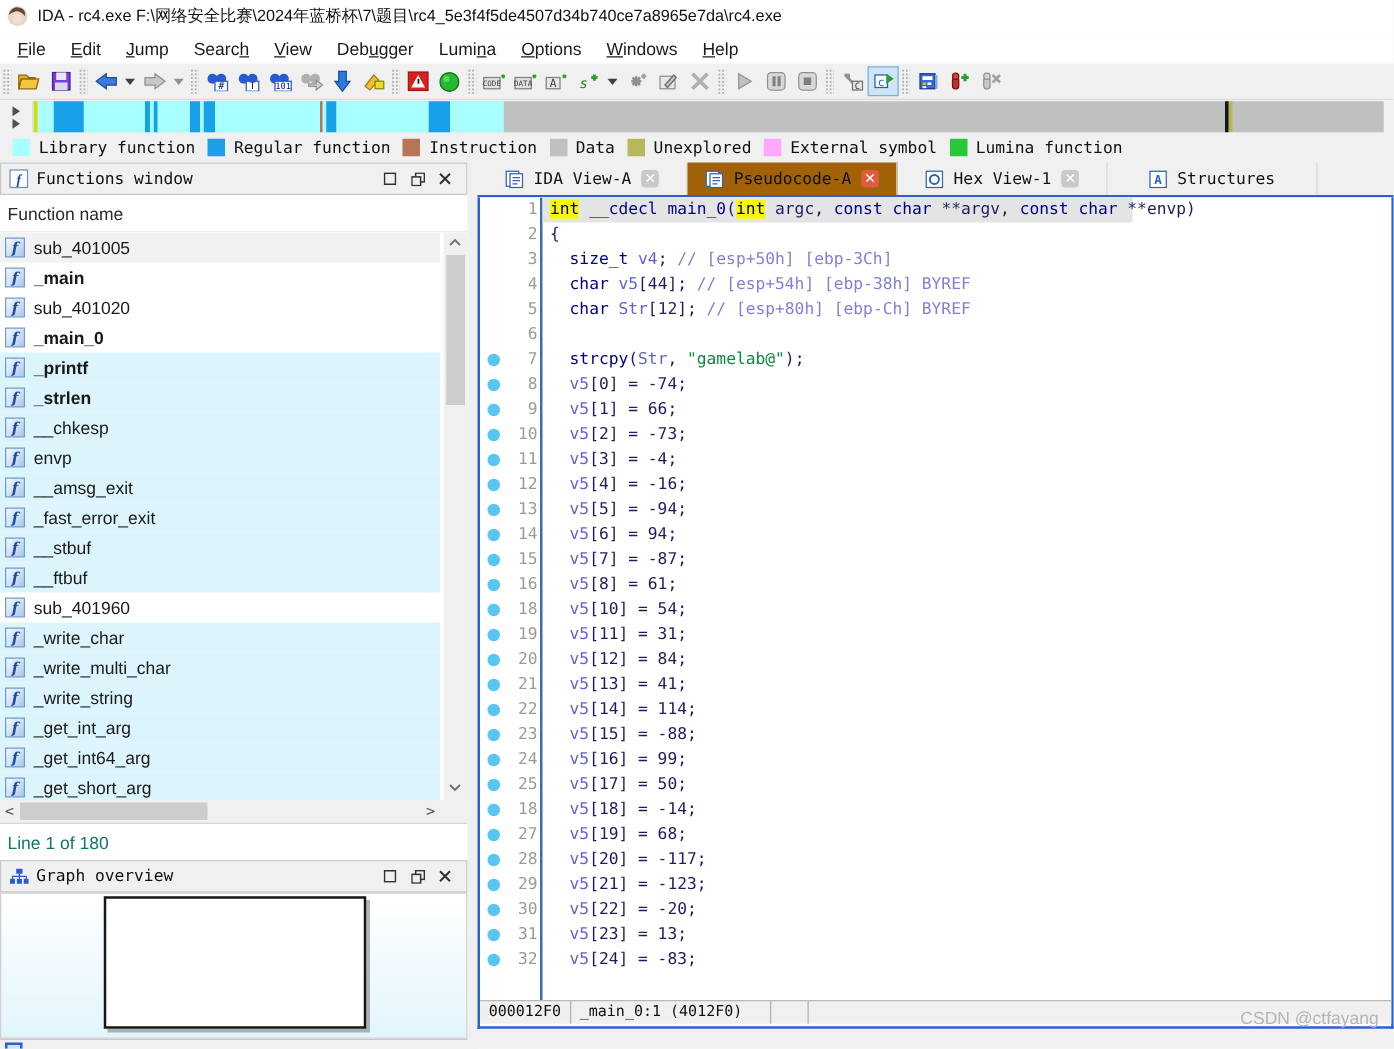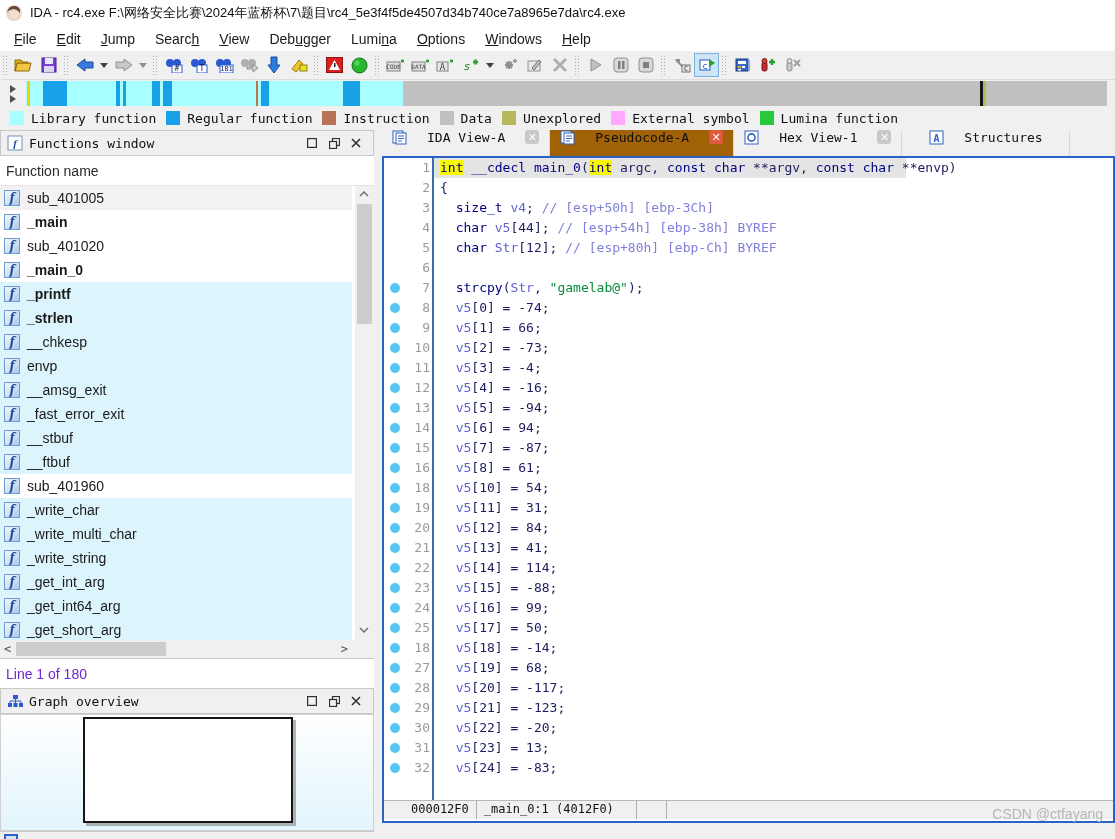--- a/index.html
+++ b/index.html
@@ -54,32 +54,32 @@
   .frow .fname { font-size:14px; color:#1a1a1a; margin-left:7px; white-space:nowrap; }
   .frow.bold .fname { font-weight:bold; }
   .ficon { width:16px; height:16px; border:1px solid #6f9bd2; background:linear-gradient(135deg,#f2f8ff 0%,#cfe0f5 55%,#a9c6ea 100%); display:flex; align-items:center; justify-content:center; font-family:"DejaVu Serif", serif; font-style:italic; font-weight:bold; font-size:12px; color:#1f4c9c; }
   .vscroll { position:absolute; right:0; top:0; width:19px; height:454px; background:#f0f0f0; }
   .vthumb { position:absolute; left:2px; width:15px; background:#cdcdcd; }
   .chev { position:absolute; left:4px; width:10px; height:10px; }
   .chev svg { display:block; }
   .fp-hscroll { height:18px; background:#f0f0f0; position:relative; }
   .hthumb { position:absolute; left:16px; top:2px; width:150px; height:14px; background:#cdcdcd; }
   .harrow { position:absolute; top:2px; font-size:12px; color:#505050; font-family:"DejaVu Sans Mono", monospace; }
-  .fp-status { height:30px; background:#ffffff; border-top:1px solid #c8c8c8; display:flex; align-items:center; padding-left:6px; font-size:14px; color:#6d28d9; }
+  .fp-status { height:30px; background:#ffffff; border-top:1px solid #c8c8c8; display:flex; align-items:center; padding-left:6px; font-size:14px; color:#0f766e; }
 
   
   .graphpanel { position:absolute; left:0; top:688px; width:374px; height:143px; }
   .gp-body { height:117px; background:linear-gradient(180deg,#ffffff 0%, #e2f5fc 100%); border:1px solid #d0d0d0; position:relative; }
   .gp-rect { position:absolute; left:82px; top:2px; width:210px; height:106px; background:#ffffff; border:2px solid #161616; box-shadow:3px 3px 0 rgba(120,120,120,.55); }
   .cutbar { position:absolute; left:0; top:831px; width:374px; height:8px; background:#f0f0f0; border-top:1px solid #c8c8c8; overflow:hidden; }
   .cutbar .cicon { position:absolute; left:4px; top:2px; width:14px; height:12px; border:2px solid #2a62c8; background:#cfe4f7; }
 
   
   .tabbar { position:absolute; left:382px; top:130px; width:733px; height:28px; background:#f0f0f0; display:flex; border-bottom:2px solid #2a62c8; }
-  .tab { display:flex; justify-content:center; gap:20px; padding:0 10px; border-right:1px solid #d8d8d8; font-family:"DejaVu Sans Mono", monospace; font-size:13px; color:#101010; min-width:168px; }
+  .tab { display:flex; align-items:center; justify-content:center; gap:8px; padding:0 10px; border-right:1px solid #d8d8d8; font-family:"DejaVu Sans Mono", monospace; font-size:13px; color:#101010; min-width:168px; }
   .tab.active { background:#a16207; }
   .closebox { width:14px; height:14px; background:#c9c9c9; border-radius:3px; color:#ffffff; font-size:11px; line-height:14px; text-align:center; font-family:"Liberation Sans",sans-serif; }
   .closebox.red { background:#e05a40; }
   .tabicon { display:flex; }
 
   
   .bluebox { position:absolute; left:382px; top:158px; width:733px; height:665px; border:2px solid #2a62c8; border-top:none; background:#ffffff; }
   .codearea { position:relative; width:729px; height:642px; overflow:hidden; background:#ffffff; font-family:"DejaVu Sans Mono", monospace; font-size:13px; }
   .gutterline { position:absolute; left:48px; top:0; width:2px; height:642px; background:#3c6ea5; }
   .cline { position:relative; height:20px; line-height:20px; white-space:pre; }
@@ -631,19 +631,19 @@
       <div class="cline"><span class="dot"></span><span class="lnum">25</span><span class="ltext"><span class="t-d">  </span><span class="t-v">v5</span><span class="t-d">[17] = 50;</span></span></div>
       <div class="cline"><span class="dot"></span><span class="lnum">18</span><span class="ltext"><span class="t-d">  </span><span class="t-v">v5</span><span class="t-d">[18] = -14;</span></span></div>
       <div class="cline"><span class="dot"></span><span class="lnum">27</span><span class="ltext"><span class="t-d">  </span><span class="t-v">v5</span><span class="t-d">[19] = 68;</span></span></div>
       <div class="cline"><span class="dot"></span><span class="lnum">28</span><span class="ltext"><span class="t-d">  </span><span class="t-v">v5</span><span class="t-d">[20] = -117;</span></span></div>
       <div class="cline"><span class="dot"></span><span class="lnum">29</span><span class="ltext"><span class="t-d">  </span><span class="t-v">v5</span><span class="t-d">[21] = -123;</span></span></div>
       <div class="cline"><span class="dot"></span><span class="lnum">30</span><span class="ltext"><span class="t-d">  </span><span class="t-v">v5</span><span class="t-d">[22] = -20;</span></span></div>
       <div class="cline"><span class="dot"></span><span class="lnum">31</span><span class="ltext"><span class="t-d">  </span><span class="t-v">v5</span><span class="t-d">[23] = 13;</span></span></div>
       <div class="cline"><span class="dot"></span><span class="lnum">32</span><span class="ltext"><span class="t-d">  </span><span class="t-v">v5</span><span class="t-d">[24] = -83;</span></span></div>
     </div>
   <div class="pcstatus" id="pcstatus">
-      <div class="pcell" style="min-width: 70px; margin-left: 20px;">000012F0</div>
+      <div class="pcell" style="min-width: 70px;">000012F0</div>
       <div class="pcell" style="min-width: 160px;">_main_0:1 (4012F0)</div>
       <div class="pcell" style="min-width: 30px;"></div>
     </div>
 </div>
 
 <div class="watermark">CSDN @ctfayang</div>
 
 </body></html>

